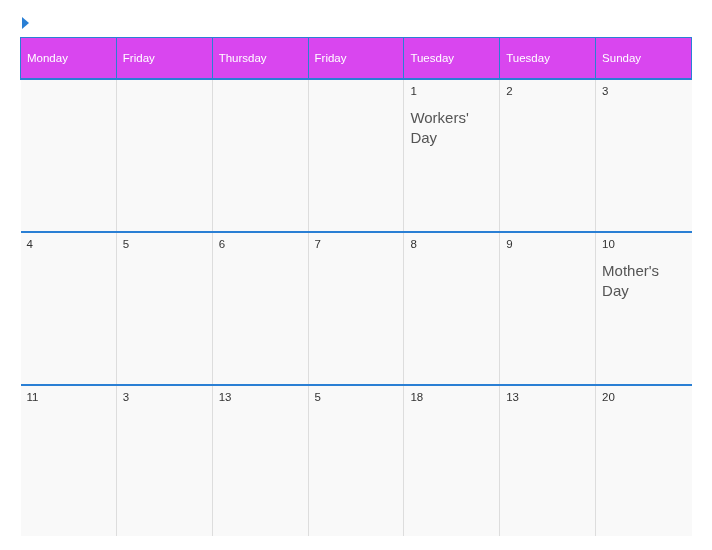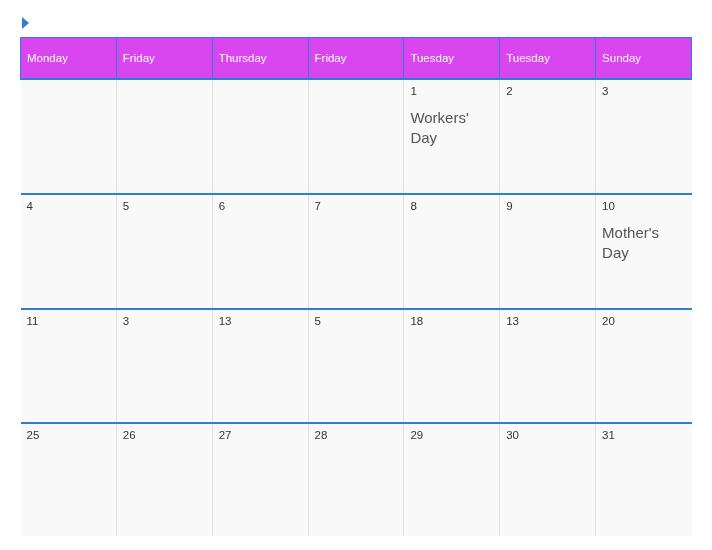--- a/index.html
+++ b/index.html
@@ -181,37 +181,14 @@
         <td>
           <div class="day-number">18</div>
         </td>
         <td>
           <div class="day-number">13</div>
         </td>
         <td>
           <div class="day-number">20</div>
         </td>
       </tr>
-      <tr>
-        <td>
-          <div class="day-number">25</div>
-        </td>
-        <td>
-          <div class="day-number">26</div>
-        </td>
-        <td>
-          <div class="day-number">27</div>
-        </td>
-        <td>
-          <div class="day-number">28</div>
-        </td>
-        <td>
-          <div class="day-number">29</div>
-        </td>
-        <td>
-          <div class="day-number">30</div>
-        </td>
-        <td>
-          <div class="day-number">31</div>
-        </td>
-      </tr>
     </tbody>
 </table>
 
 </body></html>

